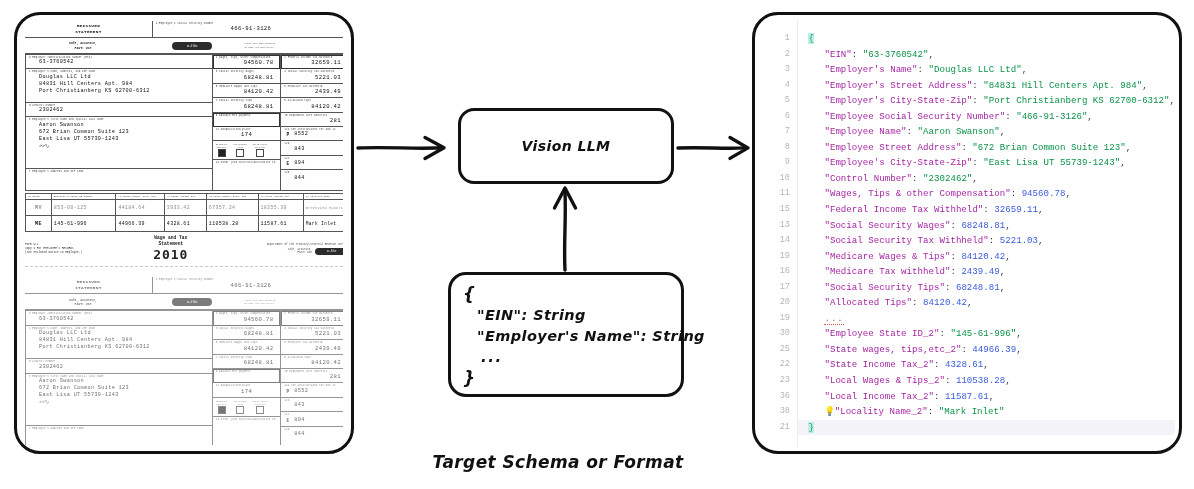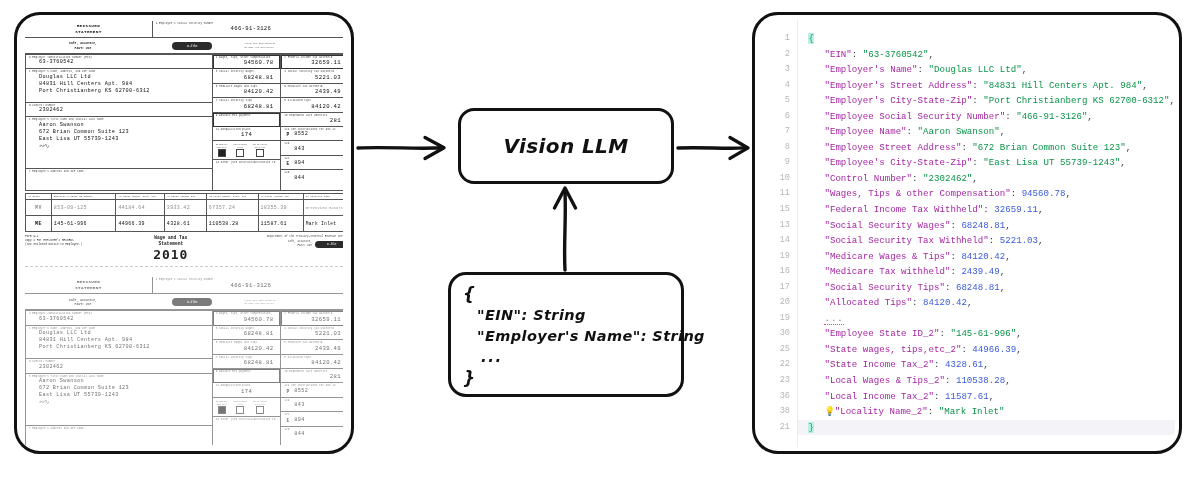--- a/index.html
+++ b/index.html
@@ -52,36 +52,36 @@
   .box12 .code{font-size:4.6px;font-weight:bold;width:7px;text-align:center;}
 
   .statetab{width:100%;border-collapse:collapse;table-layout:fixed;margin-top:2px;border:1px solid #555;}
   .statetab th{font-size:2.5px;color:#444;font-weight:normal;text-align:left;padding:1px 2px;border:1px solid #555;line-height:3px;}
   .statetab td{font-size:5px;color:#111;padding:2px;border:1px solid #555;letter-spacing:.3px;height:11px;}
   .statetab td.st{font-weight:bold;text-align:center;}
   .statetab tr.dim td{color:#8e8e8e;}
   .statetab td.locname{font-size:3.4px;color:#555;}
   .statetab td.locname.dark{font-size:4.6px;color:#111;}
 
-  .footrow{display:flex;align-items:flex-start;margin-top:3px;}
+  .footrow{display:flex;align-items:center;margin-top:3px;}
   .foot-l{width:28%;font-size:2.8px;line-height:4px;color:#333;}
   .foot-c{width:34%;text-align:center;}
   .foot-title{font-size:4.6px;font-weight:bold;line-height:6px;}
   .yr{font-size:13px;letter-spacing:1px;font-family:"DejaVu Sans Mono",monospace;font-weight:bold;color:#222;}
   .foot-r{width:38%;text-align:right;font-size:2.7px;line-height:3.8px;color:#444;}
   .foot-r .pill-wrap{display:flex;justify-content:flex-end;align-items:center;gap:3px;margin-top:1px;}
   .foot-r .efile-pill{width:34px;height:7px;}
   .foot-r .efile-pill::after{font-size:3.4px;line-height:7px;}
 
   .sigmark{font-size:7px;color:#666;letter-spacing:-1px;}
 
   
   #model-box{left:458px;top:108px;width:216px;height:76px;border-radius:16px;display:flex;align-items:center;justify-content:center;}
   .hand-font{font-family:"DejaVu Sans",sans-serif;font-style:italic;font-weight:bold;letter-spacing:.4px;}
-  .model-txt{text-align:right;font-size:20px;line-height:25px;color:#111;}
+  .model-txt{text-align:right;font-size:14px;line-height:25px;color:#111;}
 
   #schema-box{left:448px;top:272px;width:236px;height:125px;border-radius:18px;}
   .schema-inner{position:absolute;inset:0;padding:9px 12px;box-sizing:border-box;font-size:15px;line-height:21px;color:#111;}
   .schema-brace{font-size:17px;}
   .schema-line{padding-left:14px;font-size:14.5px;white-space:nowrap;}
   .schema-dots{padding-left:18px;font-size:15px;letter-spacing:1.5px;}
 
   .caption{position:absolute;left:388px;top:452px;width:340px;text-align:center;font-size:17px;color:#111;}
 
   
@@ -477,20 +477,21 @@
   <div class="hand-box" id="schema-box">
     <div class="schema-inner hand-font">
       <div class="schema-brace">{</div>
       <div class="schema-line">"EIN": String</div>
       <div class="schema-line">"Employer's Name": String</div>
       <div class="schema-dots">...</div>
       <div class="schema-brace">}</div>
     </div>
   </div>
 
+  <div class="caption hand-font">Target Schema or Format</div>
 
   <div class="arrow" style="left:676px;top:134px;">
     <svg width="82" height="28" viewBox="0 0 82 28">
       <path d="M2 14 C26 12.8, 48 15.1, 68 13.9" stroke="#111" stroke-width="3.4" fill="none" stroke-linecap="round"></path>
       <path d="M54 3.6 L72 13.9 L54 24.4" stroke="#111" stroke-width="3.4" fill="none" stroke-linecap="round" stroke-linejoin="round"></path>
     </svg>
   </div>
 
   <div class="hand-box" id="code-panel">
     <div class="code-wrap">

